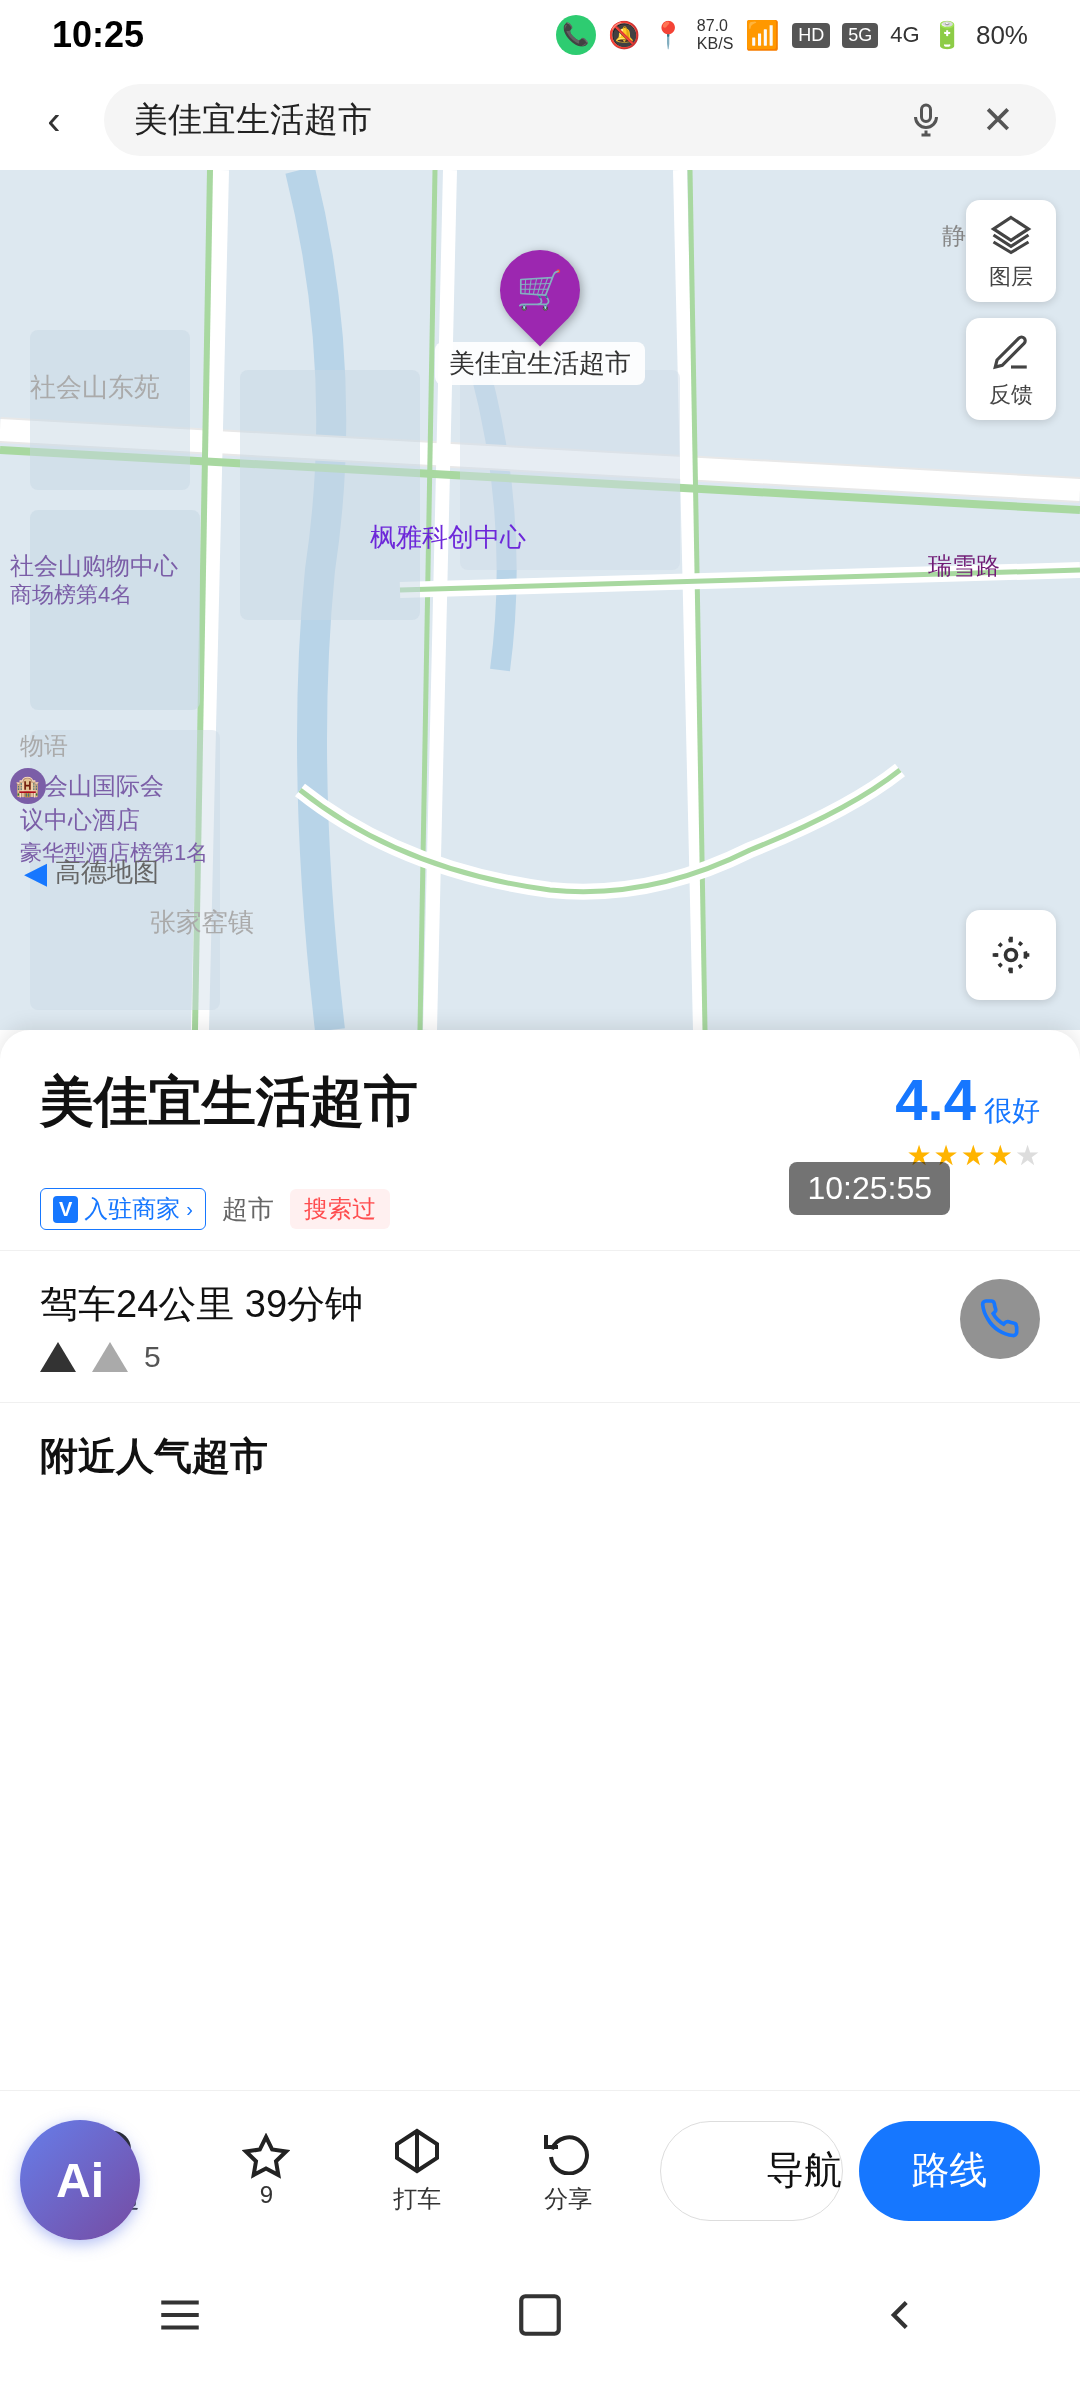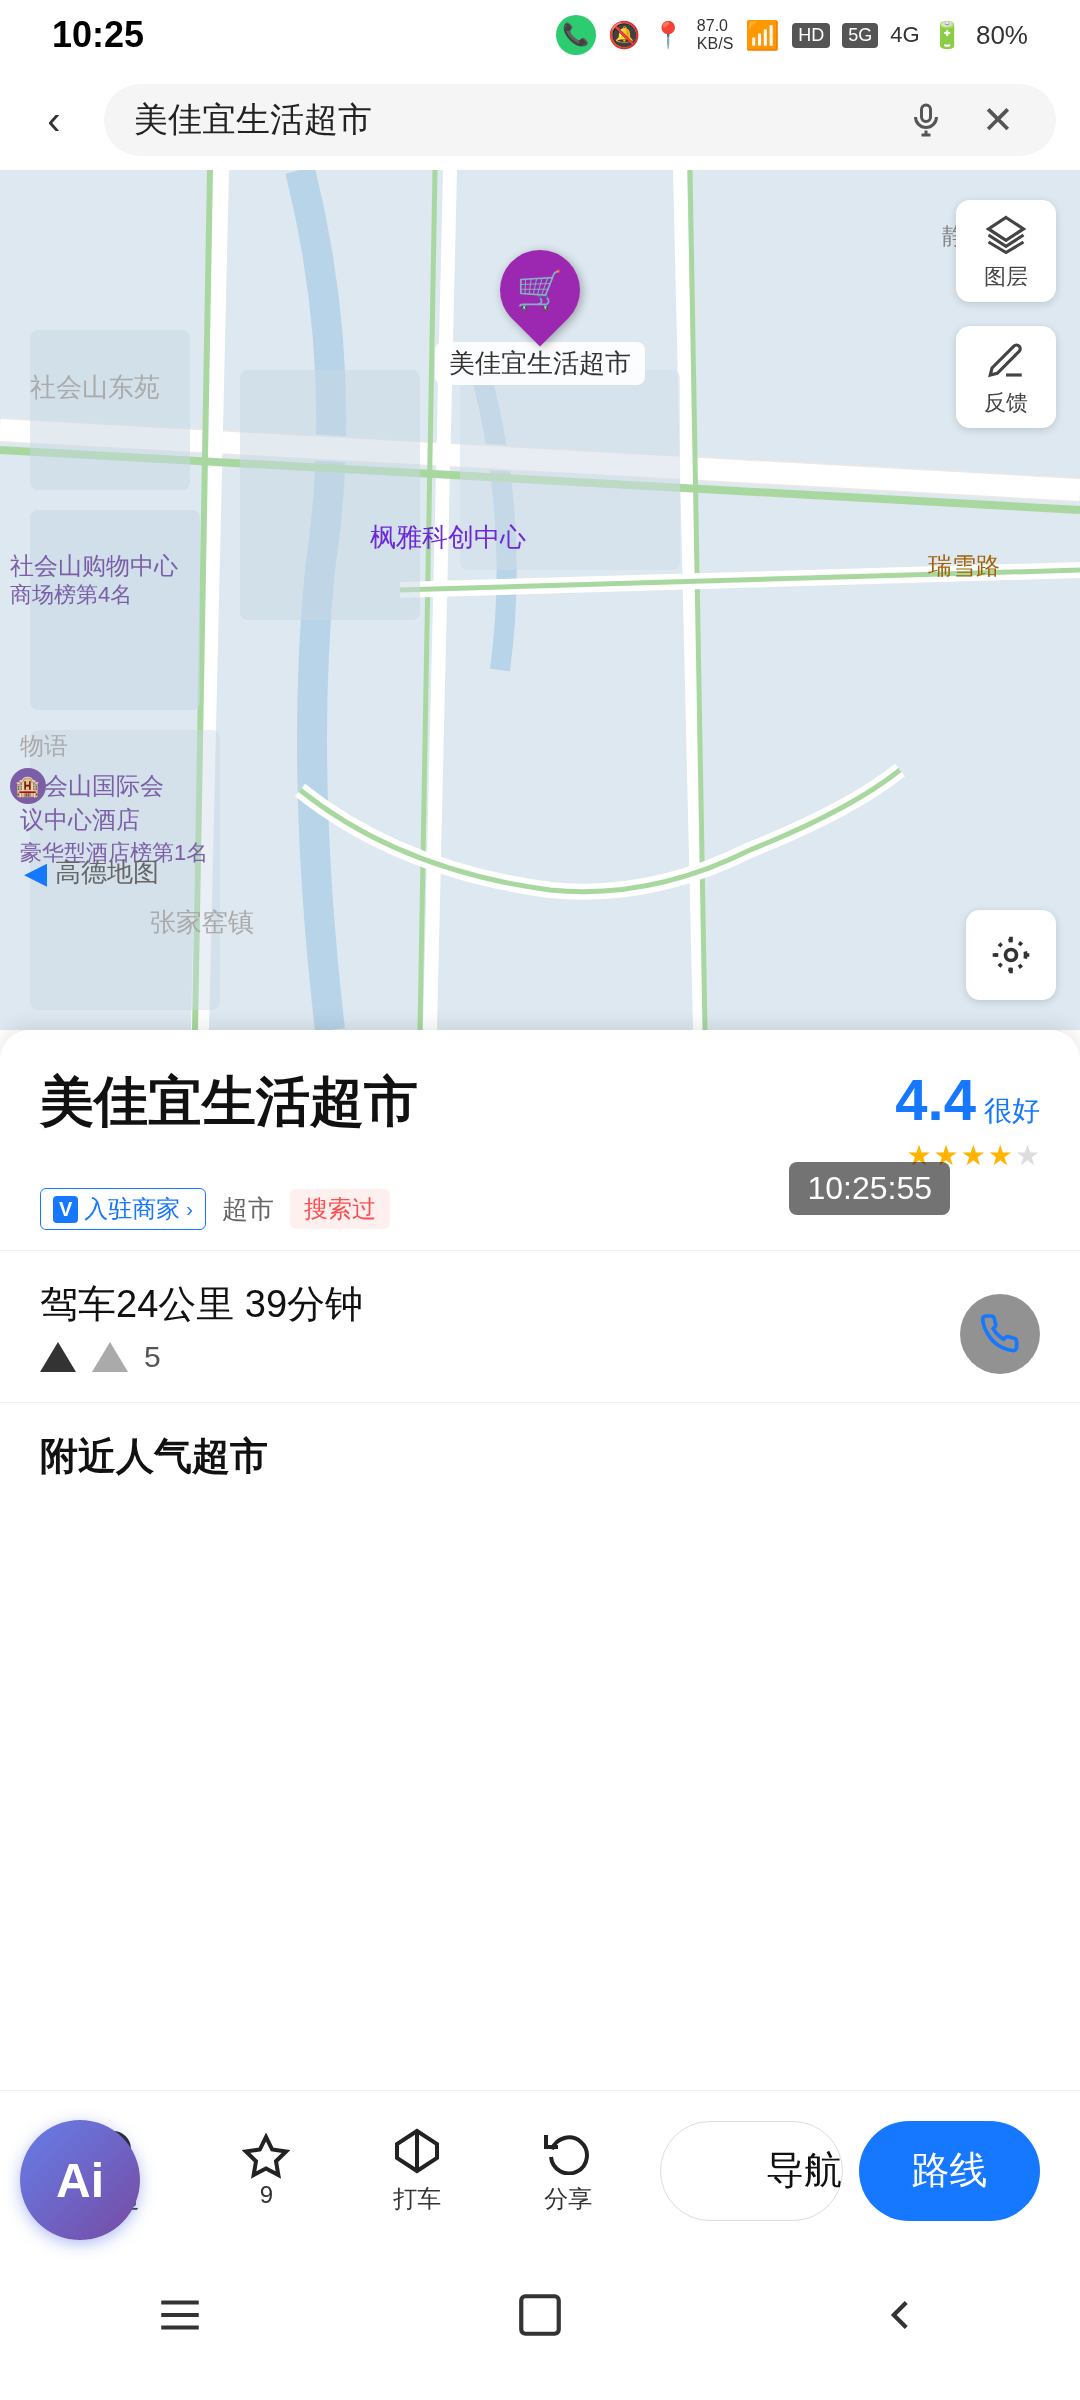--- a/index.html
+++ b/index.html
@@ -114,31 +114,31 @@
     
     .map-controls {
       position: absolute;
       top: 30px;
       right: 24px;
       display: flex;
       flex-direction: column;
       gap: 0;
     }
     .map-control-btn {
-      width: 100px;
+      width: 90px;
       background: #fff;
       border-radius: 14px;
       display: flex;
       flex-direction: column;
       align-items: center;
       justify-content: center;
       padding: 14px 0 10px;
       box-shadow: 0 2px 8px rgba(0,0,0,0.15);
       cursor: pointer;
-      margin-bottom: 24px;
+      margin-bottom: 16px;
     }
     .map-control-btn .icon-svg {
       width: 42px;
       height: 42px;
       margin-bottom: 6px;
     }
     .map-control-label {
       font-size: 22px;
       color: #444;
     }
@@ -320,21 +320,21 @@
       border-radius: 6px;
       padding: 4px 14px;
       font-size: 24px;
       color: #ff4d4f;
     }
 
     .detail-distance {
       padding: 28px 40px;
       border-bottom: 1px solid #f0f0f0;
       display: flex;
-      align-items: flex-end;
+      align-items: flex-start;
       justify-content: space-between;
     }
 
     .distance-text {
       font-size: 38px;
       color: #111;
       font-weight: 500;
     }
 
     .traffic-icons {
@@ -582,21 +582,21 @@
     <rect x="30" y="560" width="190" height="280" rx="8" fill="#c8d8e4" opacity="0.4"></rect>
     <rect x="240" y="200" width="180" height="250" rx="8" fill="#c8d8e4" opacity="0.5"></rect>
     <rect x="460" y="200" width="220" height="200" rx="8" fill="#d0dce8" opacity="0.5"></rect>
 
     <path d="M 300 620 Q 400 700 550 720 Q 650 730 750 680 Q 850 640 900 600" fill="none" stroke="#fff" stroke-width="16"></path>
     <path d="M 300 620 Q 400 700 550 720 Q 650 730 750 680 Q 850 640 900 600" fill="none" stroke="#a8d8a0" stroke-width="5"></path>
 
   </svg>
 
   <div style="position:absolute;top:50px;right:90px;font-size:24px;color:#888;">静路</div>
-  <div style="position:absolute;top:380px;right:80px;font-size:24px;color:#a16207;">瑞雪路</div>
+  <div style="position:absolute;top:380px;right:80px;font-size:24px;color:#701a75;">瑞雪路</div>
   <div style="position:absolute;top:350px;left:370px;font-size:26px;color:#6d28d9;">枫雅科创中心</div>
   <div style="position:absolute;top:200px;left:30px;font-size:26px;color:#aaa;">社会山东苑</div>
   <div style="position:absolute;top:380px;left:10px;font-size:24px;color:#7b5ea7;">社会山购物中心</div>
   <div style="position:absolute;top:410px;left:10px;font-size:22px;color:#7b5ea7;">商场榜第4名</div>
   <div style="position:absolute;top:560px;left:20px;font-size:24px;color:#aaa;">物语</div>
   <div style="position:absolute;top:600px;left:20px;font-size:24px;color:#7b5ea7;">社会山国际会</div>
   <div style="position:absolute;top:634px;left:20px;font-size:24px;color:#7b5ea7;">议中心酒店</div>
   <div style="position:absolute;top:668px;left:20px;font-size:22px;color:#7b5ea7;">豪华型酒店榜第1名</div>
 
   <div style="position:absolute;top:598px;left:10px;width:36px;height:36px;background:#7b5ea7;border-radius:50%;display:flex;align-items:center;justify-content:center;">

